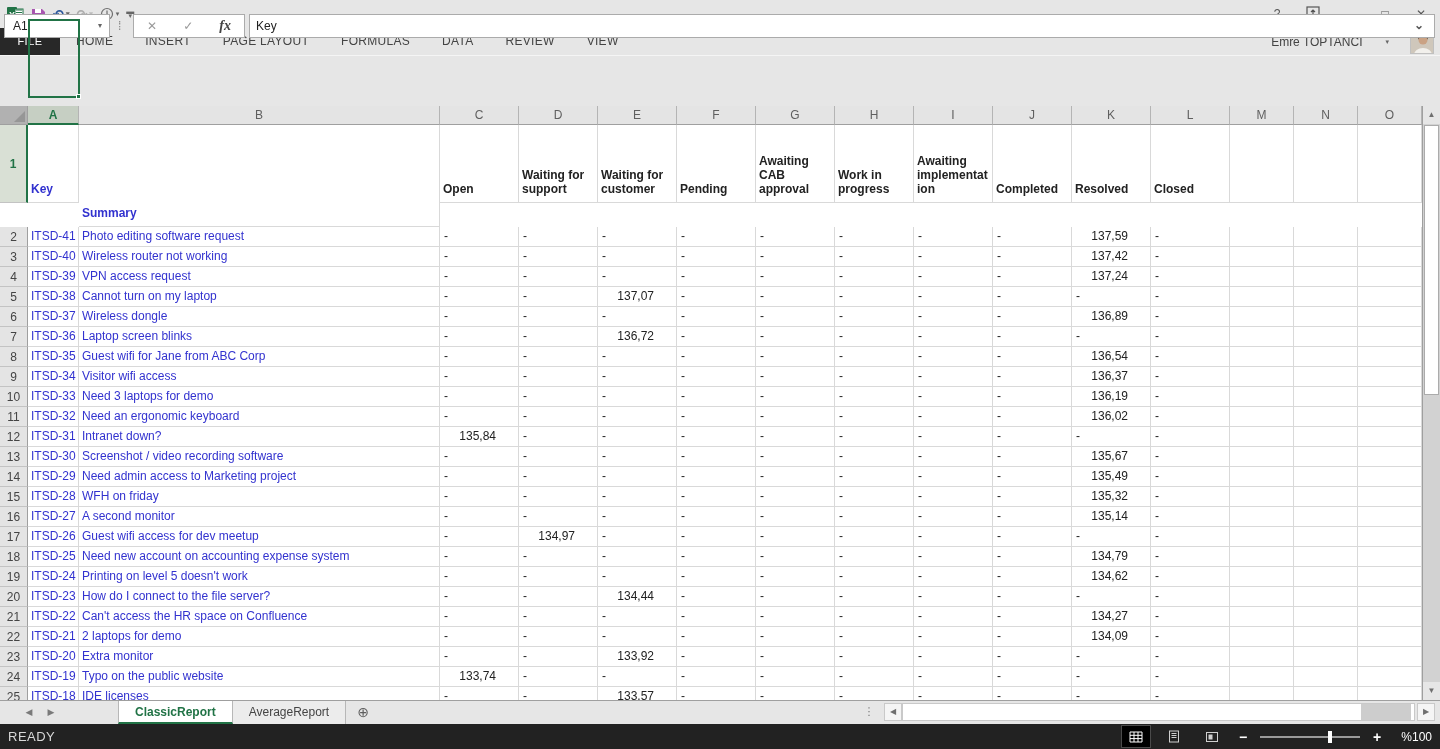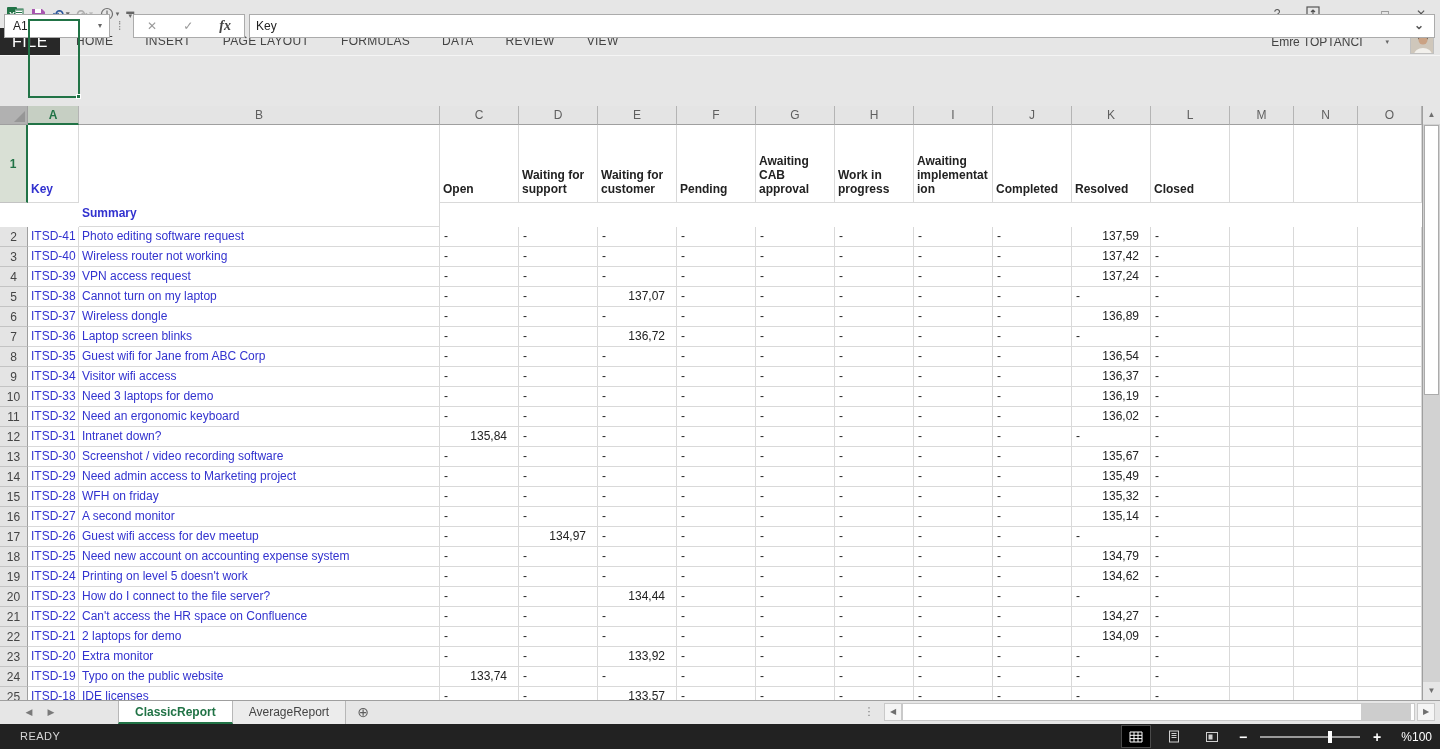--- a/index.html
+++ b/index.html
@@ -11,21 +11,21 @@
   #titlebar { left:0; top:0; width:1440px; height:28px; background:#e6e6e6; }
   #qat { left:6px; top:4px; height:20px; display:flex; align-items:center; gap:7px; }
   .qat-btn { display:flex; align-items:center; color:#444; font-size:13px; }
   .drop-caret { font-size:7px; color:#666; margin-left:2px; }
   #title-text { left:0; top:0; width:1440px; height:28px; text-align:center; line-height:28px; font-size:12px; color:#444; }
   #win-controls { right:6px; top:4px; display:flex; align-items:center; gap:10px; }
   .win-btn { width:26px; height:20px; text-align:center; line-height:20px; color:#555; font-size:12px; }
 
   
   #ribbon-row { left:0; top:28px; width:1440px; height:27px; background:#e6e6e6; display:flex; align-items:stretch; }
-  #file-tab { width:60px; background:#282828; color:#fff; font-size:16px; text-align:center; line-height:27px; letter-spacing:.5px; }
+  #file-tab { width:60px; background:#282828; color:#fff; font-size:11px; text-align:center; line-height:27px; letter-spacing:.5px; }
   .ribbon-tab { padding:0 16px; font-size:12px; color:#444; line-height:27px; letter-spacing:.3px; }
   #user-area { position:absolute; right:6px; top:28px; height:27px; display:flex; align-items:center; gap:21px; }
   #user-name { font-size:12px; color:#444; }
   #avatar { width:24px; height:24px; background:#d8d0c6; overflow:hidden; border:1px solid #c0c0c0; }
 
   
   #formula-strip { left:0; top:55px; width:1440px; height:51px; background:#e6e6e6; border-top:1px solid #f5f5f5; }
   #name-box { left:4px; top:14px; width:106px; height:24px; background:#fff; border:1px solid #ababab; font-size:12px; color:#222; padding-left:8px; line-height:22px; }
   #name-caret { left:92px; top:14px; width:16px; height:24px; text-align:center; line-height:24px; font-size:8px; color:#666; }
   #fbar-splitter { left:118px; top:14px; height:24px; line-height:24px; color:#8a8a8a; font-size:12px; }
@@ -41,21 +41,21 @@
   .cell { flex:none; border-right:1px solid #d9d9d9; border-bottom:1px solid #d9d9d9; overflow:hidden; white-space:nowrap; font-size:12px; color:#222; }
   .colhdr { background:#e4e4e4; border-right:1px solid #b4b4b4; border-bottom:1px solid #9f9f9f; color:#5f5f5f; text-align:center; line-height:18px; font-size:12px; white-space:nowrap; overflow:hidden; flex:none; }
   .colhdr.active-col { background:#c6cfc3; color:#217346; font-weight:bold; border-bottom:2px solid #217346; }
   #corner-box { background:#b1b1b1; border-right:1px solid #9f9f9f; border-bottom:1px solid #9f9f9f; position:relative; }
   #corner-tri { position:absolute; right:2px; bottom:2px; width:0; height:0; border-left:11px solid transparent; border-bottom:11px solid #969696; }
   .rowhdr { background:#e4e4e4; border-right:1px solid #9f9f9f; border-bottom:1px solid #c3c3c3; color:#444; text-align:center; font-size:12px; flex:none; display:flex; align-items:center; justify-content:center; }
   .rowhdr.active-row { background:#d9e0d5; color:#217346; font-weight:bold; border-right:2px solid #217346; }
   .hdrcell { font-weight:bold; display:flex; align-items:flex-end; padding:0 2px 6px 3px; white-space:normal; line-height:14px; overflow-wrap:break-word; word-break:break-word; }
   .linkblue { color:#3232cf; }
   .keycell, .sumcell { color:#3232cf; padding-left:3px; line-height:19px; }
-  .valcell { text-align:right; padding-right:11px; line-height:19px; }
+  .valcell { text-align:right; padding-right:22px; line-height:19px; }
   .dashcell { text-align:left; padding-left:4px; line-height:19px; }
   #active-cell { left:28px; top:19px; width:52px; height:79px; border:2px solid #217346; pointer-events:none; }
   #fill-handle { position:absolute; right:-3px; bottom:-3px; width:5px; height:5px; background:#217346; border:1px solid #fff; }
 
   
   #vscroll { left:1422px; top:106px; width:18px; height:594px; background:#d2d2d2; border-left:1px solid #9f9f9f; }
   .scroll-arrow { position:absolute; left:0; width:17px; height:18px; background:#e6e6e6; color:#6f6f6f; font-size:8px; text-align:center; line-height:18px; }
   #vthumb { position:absolute; left:1px; top:19px; width:15px; height:270px; background:#fff; border:1px solid #ababab; }
 
   
@@ -66,21 +66,21 @@
   .sheet-tab.active { background:#fff; color:#217346; font-weight:bold; border-bottom:2px solid #217346; border-left:1px solid #b7b7b7; }
   #add-sheet { width:34px; text-align:center; line-height:23px; color:#5f5f5f; font-size:14px; }
   #hsplit { position:absolute; left:862px; top:700px; width:14px; height:24px; text-align:center; line-height:22px; color:#7a7a7a; font-size:11px; letter-spacing:0; }
   #hscroll-left { position:absolute; left:884px; top:703px; width:18px; height:18px; background:#f5f5f5; border:1px solid #c9c9c9; color:#6f6f6f; font-size:8px; text-align:center; line-height:16px; }
   #hscroll-track { position:absolute; left:902px; top:703px; width:513px; height:18px; background:#fff; border:1px solid #c9c9c9; }
   #hthumb { position:absolute; left:458px; top:0px; width:50px; height:16px; background:#cdcdcd; }
   #hscroll-right { position:absolute; left:1417px; top:703px; width:18px; height:18px; background:#f5f5f5; border:1px solid #c9c9c9; color:#6f6f6f; font-size:8px; text-align:center; line-height:16px; }
 
   
   #statusbar { left:0; top:724px; width:1440px; height:25px; background:#222222; color:#d8d8d8; }
-  #status-mode { position:absolute; left:20px; top:0; line-height:25px; font-size:11px; letter-spacing:.5px; }
+  #status-mode { position:absolute; left:8px; top:0; line-height:25px; font-size:13px; letter-spacing:.5px; }
   #status-right { position:absolute; right:8px; top:0; height:25px; display:flex; align-items:center; gap:10px; }
   .view-btn { width:28px; height:21px; display:flex; align-items:center; justify-content:center; }
   .view-btn.selected { background:#000; outline:1px solid #4a4a4a; }
   #zoom-out,#zoom-in { color:#fff; font-size:14px; width:14px; text-align:center; font-weight:bold; }
   #zoom-track { width:100px; height:2px; background:#9a9a9a; position:relative; }
   #zoom-thumb { position:absolute; left:68px; top:-5px; width:4px; height:12px; background:#fff; }
   #zoom-label { font-size:12px; color:#fff; width:38px; text-align:right; }
 </style>
 </head>
 <body>

